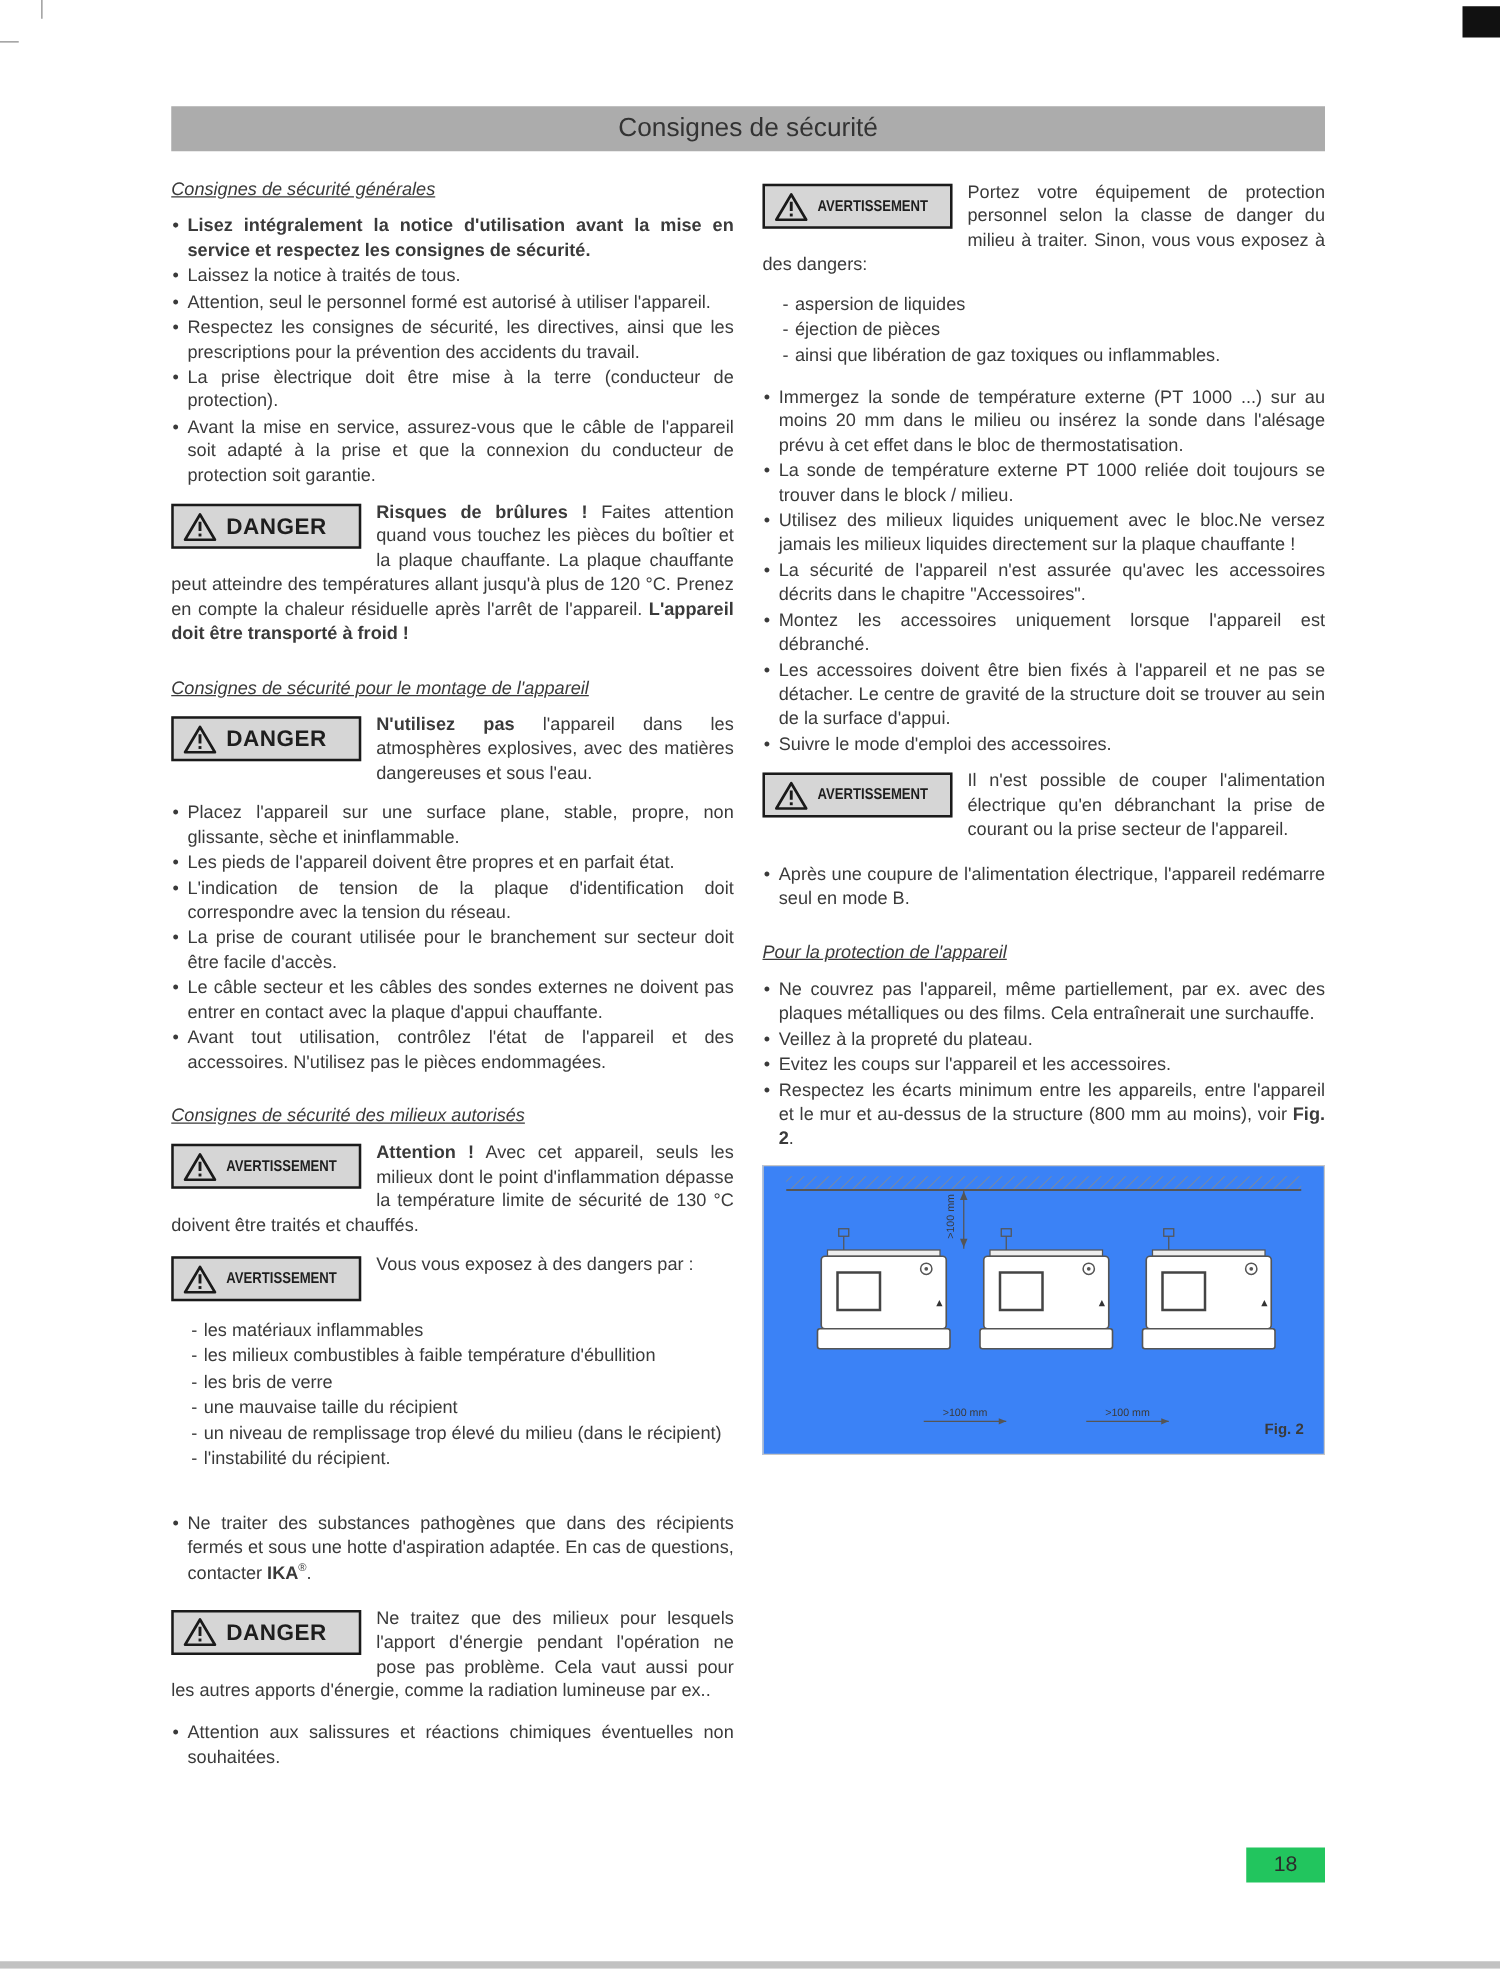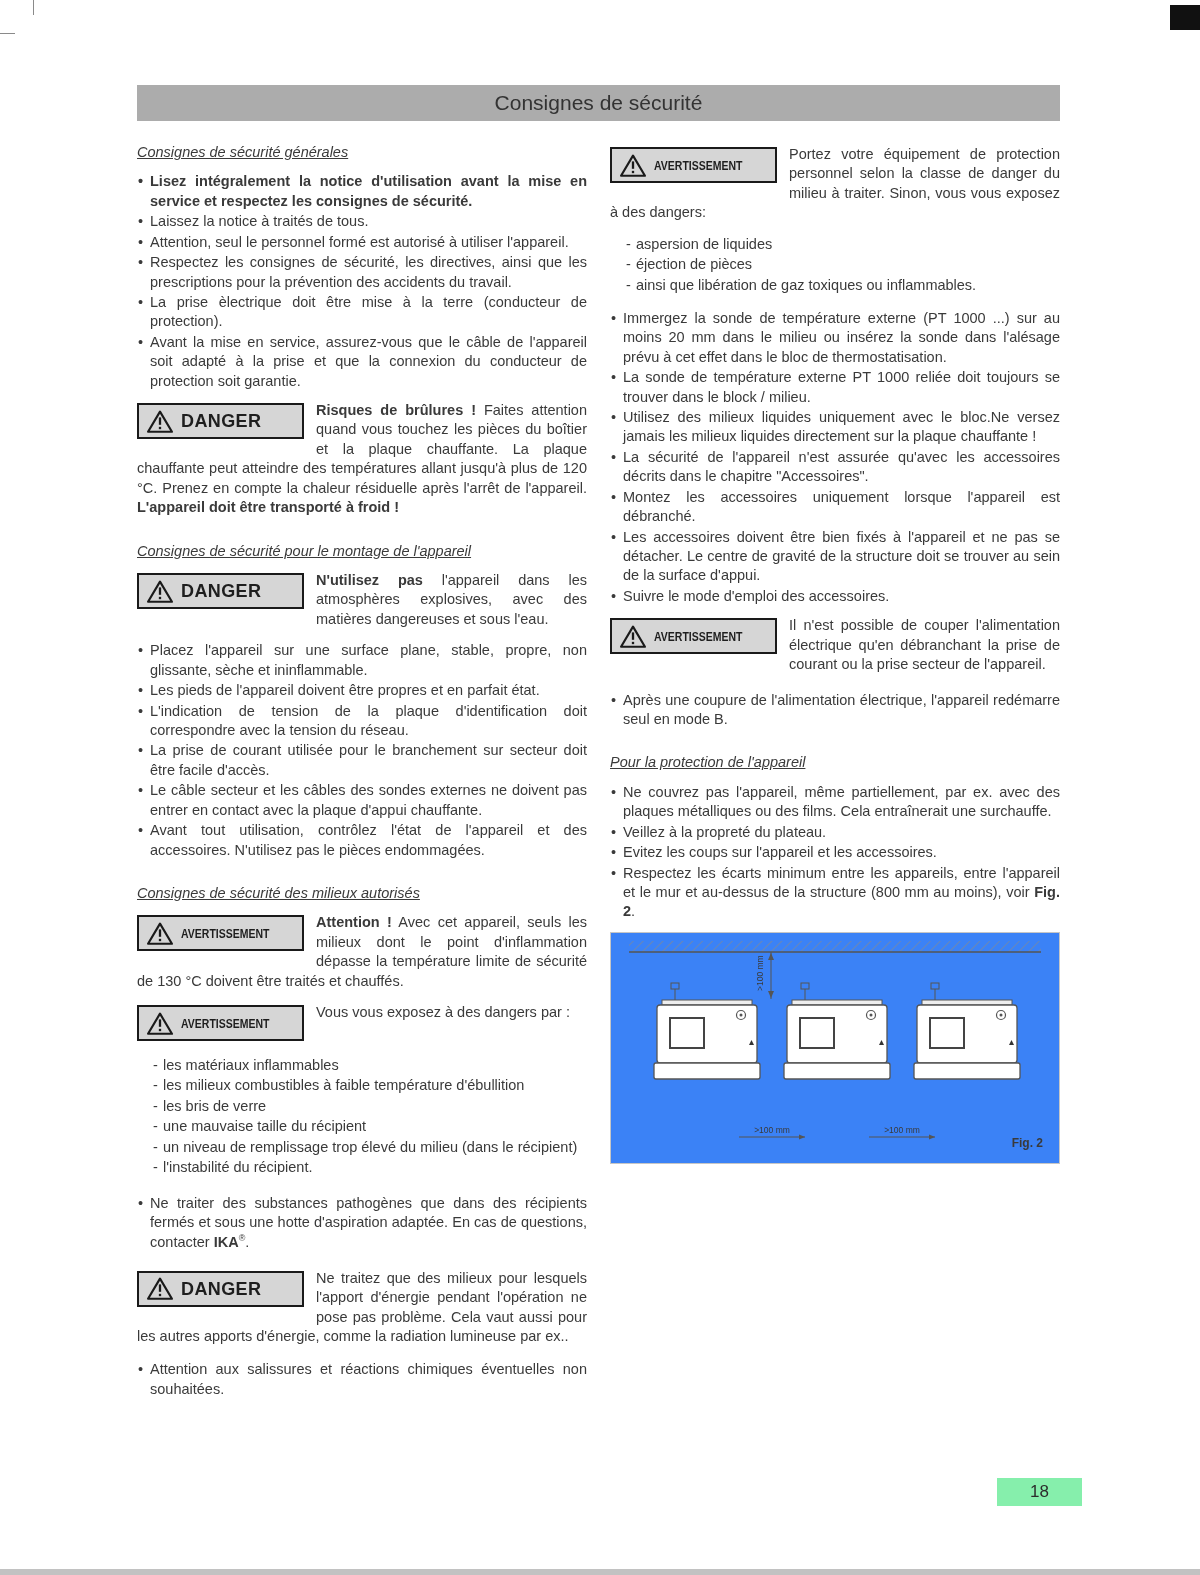--- a/index.html
+++ b/index.html
@@ -37,37 +37,37 @@
 
   ul.dashes { list-style:none; margin:6px 0 10px 16px; }
   ul.dashes li { position:relative; padding-left:10px; margin-bottom:1px; }
   ul.dashes li::before { content:"-"; position:absolute; left:0; }
 
   .b { font-weight:bold; }
 
   .wpara { text-align:justify; margin:10px 0 12px 0; }
   .wpara::after { content:""; display:block; clear:both; }
   .warnbox {
-    float:left; width:167px; height:36px; margin:2px 12px 3px 0; padding:0 7px;
+    float:left; width:152px; height:36px; margin:2px 12px 3px 0; padding:0 7px;
     border:2px solid #1a1a1a; background:#d6d6d6;
     display:flex; align-items:center; gap:7px;
   }
   .tri { width:28px; height:25px; flex:0 0 auto; }
   .wl-d { font-weight:bold; font-size:18px; color:#1e1e1e; letter-spacing:.4px; }
   .wl-a { font-weight:bold; font-size:10.5px; color:#1e1e1e; display:inline-block; transform:scaleY(1.2); white-space:nowrap; }
 
   .figure {
     width:450px; height:232px; border:1px solid #c6c6c6; margin-top:10px; background:#3b82f6;
   }
   .figure svg { display:block; }
   .figure text { font-family:"Liberation Sans", sans-serif; fill:#3a3a3a; }
 
   .pagenum {
-    position:absolute; left:997px; top:1478px; width:85px; height:28px;
-    background:#86efac; color:#2c2c2c; font-size:17px;
+    position:absolute; left:997px; top:1478px; width:63px; height:28px;
+    background:#22c55e; color:#2c2c2c; font-size:17px;
     display:flex; align-items:center; justify-content:center;
   }
   sup { font-size:9px; }
 </style>
 </head>
 <body>
 
 <div class="mark-tl-h"></div>
 <div class="mark-tl-v"></div>
 <div class="mark-tr"></div>
@@ -154,21 +154,21 @@
 
     <ul class="dashes">
       <li><span>les matériaux inflammables</span></li>
       <li><span>les milieux combustibles à faible température d'ébullition</span></li>
       <li><span>les bris de verre</span></li>
       <li><span>une mauvaise taille du récipient</span></li>
       <li><span>un niveau de remplissage trop élevé du milieu (dans le récipient)</span></li>
       <li><span>l'instabilité du récipient.</span></li>
     </ul>
 
-    <ul class="bullets" style="margin-top:16px;">
+    <ul class="bullets" style="margin-top:32px;">
       <li><span>Ne traiter des substances pathogènes que dans des récipients fermés et sous une hotte d'aspiration adaptée. En cas de questions, contacter </span><span class="b">IKA</span><sup>®</sup><span>.</span></li>
     </ul>
 
     <div class="wpara" style="margin-top:16px;">
       <div class="warnbox">
         <svg class="tri" viewBox="0 0 34 30">
           <path d="M17 3 L31.5 27.5 H2.5 Z" fill="none" stroke="#1a1a1a" stroke-width="2.6" stroke-linejoin="round"></path>
           <rect x="15.6" y="10" width="2.8" height="9" fill="#1a1a1a"></rect>
           <rect x="15.6" y="21.5" width="2.8" height="2.8" fill="#1a1a1a"></rect>
         </svg>

